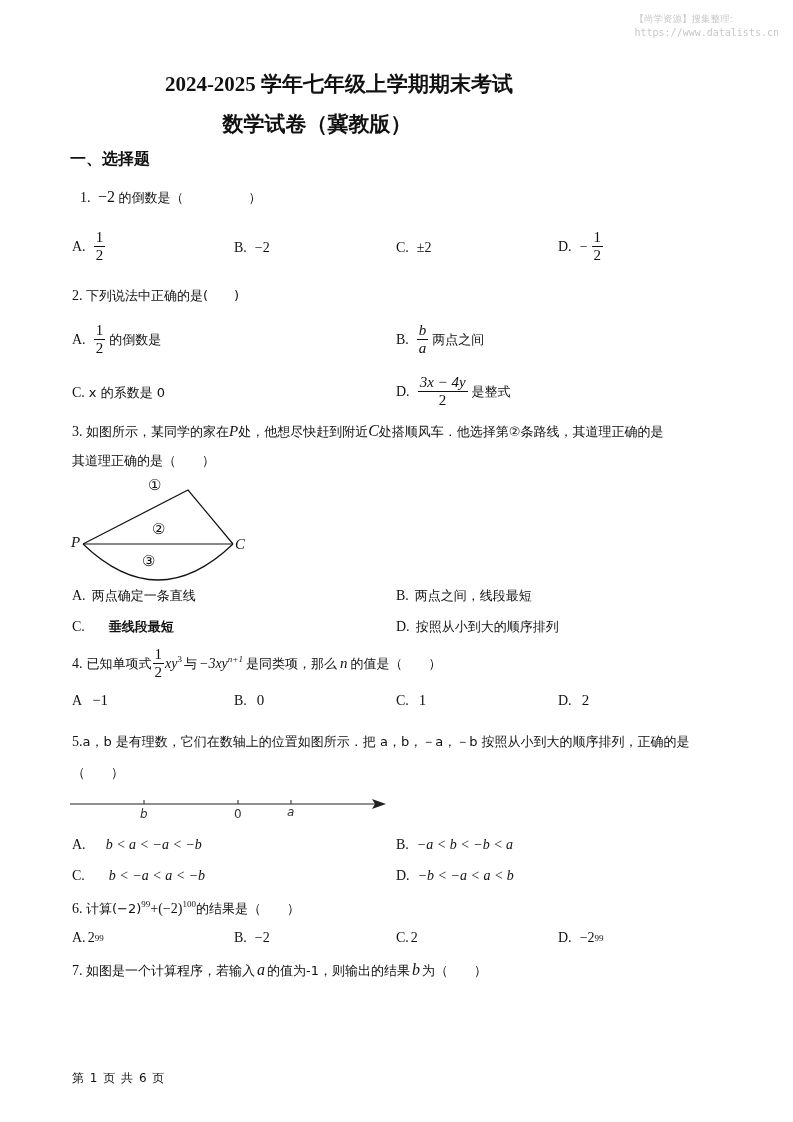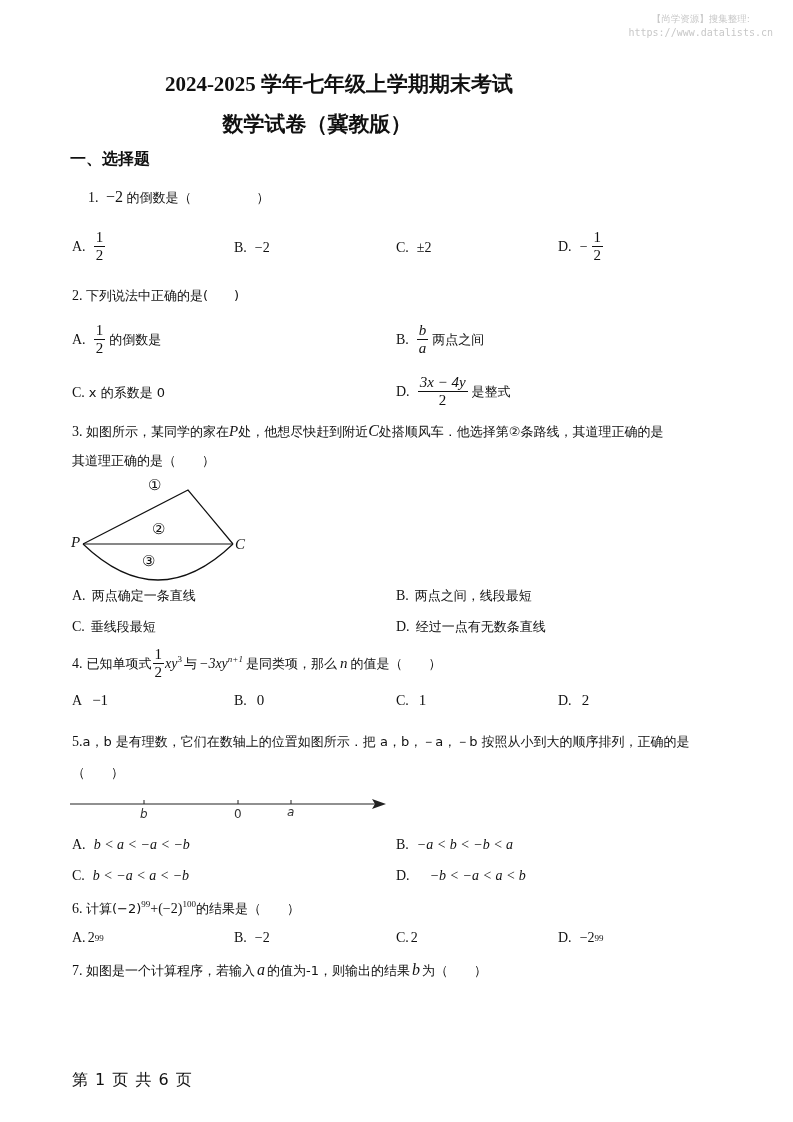--- a/index.html
+++ b/index.html
@@ -1,49 +1,49 @@
 <!DOCTYPE html>
 <html><head>
 <meta charset="utf-8">
 <style>
   html, body { margin: 0; padding: 0; background: #fff; }
   body { width: 793px; height: 1122px; position: relative; overflow: hidden;
          font-family: "Liberation Serif", "DejaVu Serif", serif; color: #111; }
   .abs { position: absolute; }
-  .wm { right: 20px; top: 12px; text-align: center; color: #c8c8c8; font-size: 10px; line-height: 14px;
+  .wm { right: 14px; top: 12px; text-align: left; color: #c8c8c8; font-size: 10px; line-height: 14px;
         font-family: "DejaVu Sans Mono", monospace; }
   .wm .wm1 { font-family: "DejaVu Sans", sans-serif; font-size: 9.5px; }
   .title { left: 0; width: 678px; text-align: center; font-weight: bold; font-size: 21px; top: 70px; }
   .subtitle { left: 0; width: 634px; text-align: center; font-weight: bold; font-size: 21px; top: 110px; }
   .section { left: 70px; top: 149px; font-weight: bold; font-size: 16px; font-family: "DejaVu Sans", sans-serif; }
   .q { font-size: 14px; line-height: 20px; white-space: nowrap; }
   .cn { font-family: "DejaVu Sans", sans-serif; font-size: 13px; }
   .opt { font-size: 14px; white-space: nowrap; display: flex; align-items: center; }
   .frac { display: inline-flex; flex-direction: column; align-items: center; vertical-align: middle;
           line-height: 17px; margin: 0 4px; font-size: 15px; }
   .frac .num { border-bottom: 1px solid #111; padding: 0 2px; }
   .it { font-style: italic; }
   sup { font-size: 9px; vertical-align: super; line-height: 0; }
-  .footer { left: 72px; top: 1070px; font-size: 16px; font-family: "DejaVu Sans", sans-serif; letter-spacing: 1px; }
+  .footer { left: 72px; top: 1070px; font-size: 12px; font-family: "DejaVu Sans", sans-serif; letter-spacing: 1px; }
   .numline-label { font-family: "DejaVu Sans", sans-serif; font-size: 12px; color: #333; }
 </style>
 </head>
 <body>
 
 <div class="abs wm">
   <div class="wm1">【尚学资源】搜集整理:</div>
   <div>https://www.datalists.cn</div>
 </div>
 
 <div class="abs title">2024-2025 学年七年级上学期期末考试</div>
 <div class="abs subtitle">数学试卷（冀教版）</div>
 
 <div class="abs section">一、选择题</div>
 
-<div class="abs q" style="left:88px; top:187px;">
+<div class="abs q" style="left:80px; top:187px;">
   <span>1.</span>
   <span style="font-size:16px; margin-left:4px;">−2</span>
   <span class="cn">的倒数是（　　　　　）</span>
 </div>
 <div class="abs opt" style="left:72px; top:229px;">
   <span>A.</span>
   <span class="frac" style="margin-left:8px;">
     <span class="num">1</span>
     <span>2</span>
   </span>
@@ -120,25 +120,25 @@
 <div class="abs opt" style="left:72px; top:587px;">
   <span>A.</span>
   <span class="cn" style="margin-left:6px;">两点确定一条直线</span>
 </div>
 <div class="abs opt" style="left:396px; top:587px;">
   <span>B.</span>
   <span class="cn" style="margin-left:6px;">两点之间，线段最短</span>
 </div>
 <div class="abs opt" style="left:72px; top:618px;">
   <span>C.</span>
-  <span class="cn" style="margin-left:6px;">垂线段最短</span>
+  <span class="cn" style="margin-left:24px;font-weight:bold;">垂线段最短</span>
 </div>
 <div class="abs opt" style="left:396px; top:618px;">
   <span>D.</span>
-  <span class="cn" style="margin-left:6px;">经过一点有无数条直线</span>
+  <span class="cn" style="margin-left:6px;">按照从小到大的顺序排列</span>
 </div>
 
 <div class="abs opt" style="left:72px; top:646px;">
   <span>4.</span>
   <span class="cn" style="margin-left:4px;">已知单项式</span>
   <span class="frac" style="margin:0 1px;">
     <span class="num">1</span>
     <span>2</span>
   </span>
   <span class="it"><span>xy</span><sup style="font-style:normal;">3</sup></span>
@@ -178,33 +178,33 @@
     <line x1="168" y1="5" x2="168" y2="9" stroke="#222" stroke-width="1"></line>
     <line x1="221" y1="5" x2="221" y2="9" stroke="#222" stroke-width="1"></line>
   </svg>
   <span class="abs numline-label it" style="left:70px; top:12px;">b</span>
   <span class="abs numline-label" style="left:164px; top:12px;">0</span>
   <span class="abs numline-label it" style="left:217px; top:10px;">a</span>
 </div>
 
 <div class="abs opt it" style="left:72px; top:837px;">
   <span style="font-style:normal;">A.</span>
-  <span style="margin-left:8px;">b &lt; a &lt; −a &lt; −b</span>
+  <span style="margin-left:20px;">b &lt; a &lt; −a &lt; −b</span>
 </div>
 <div class="abs opt it" style="left:396px; top:837px;">
   <span style="font-style:normal;">B.</span>
   <span style="margin-left:8px;">−a &lt; b &lt; −b &lt; a</span>
 </div>
 <div class="abs opt it" style="left:72px; top:868px;">
   <span style="font-style:normal;">C.</span>
-  <span style="margin-left:8px;">b &lt; −a &lt; a &lt; −b</span>
+  <span style="margin-left:24px;">b &lt; −a &lt; a &lt; −b</span>
 </div>
 <div class="abs opt it" style="left:396px; top:868px;">
   <span style="font-style:normal;">D.</span>
-  <span style="margin-left:20px;">−b &lt; −a &lt; a &lt; b</span>
+  <span style="margin-left:8px;">−b &lt; −a &lt; a &lt; b</span>
 </div>
 
 <div class="abs q" style="left:72px; top:899px;text-align:right;">
   <span>6.</span>
   <span class="cn">计算(−2)</span><sup>99</sup><span>+(−2)</span><sup>100</sup><span class="cn">的结果是（　　）</span>
 </div>
 <div class="abs opt" style="left:72px; top:930px;">
   <span>A.</span>
   <span style="margin-left:2px;">2</span>
     <sup>99</sup>

